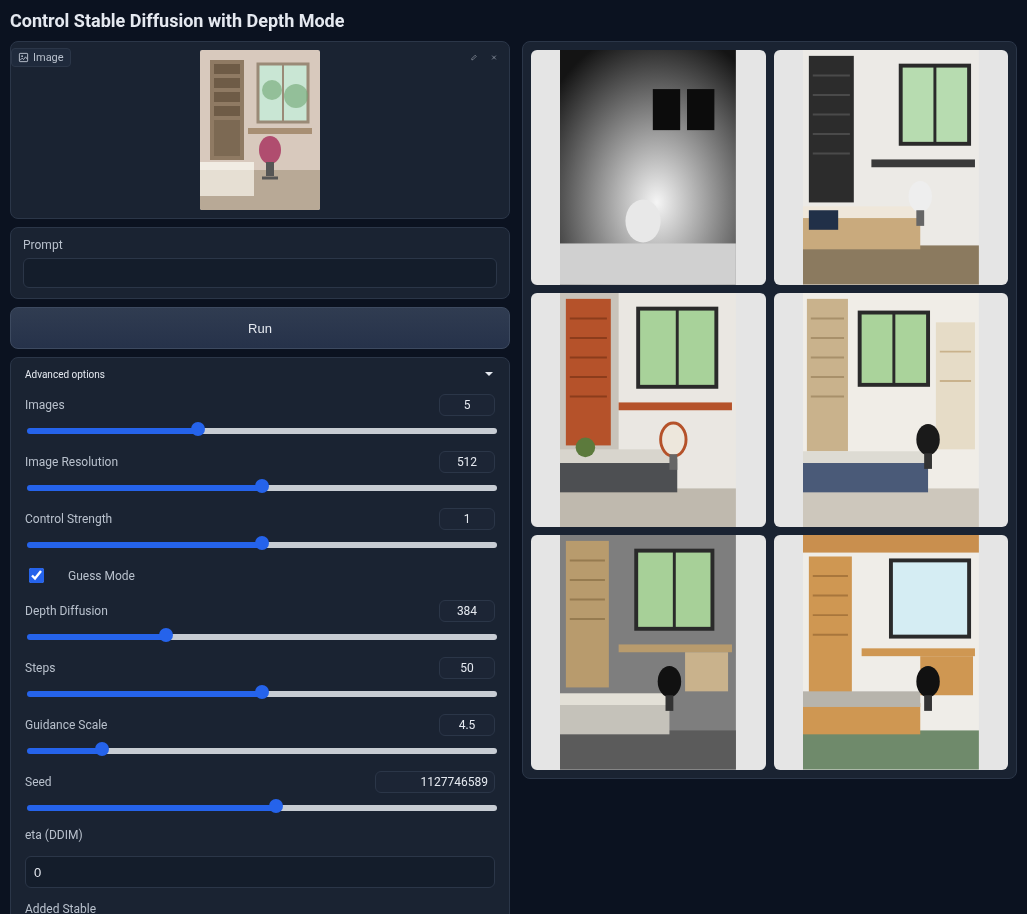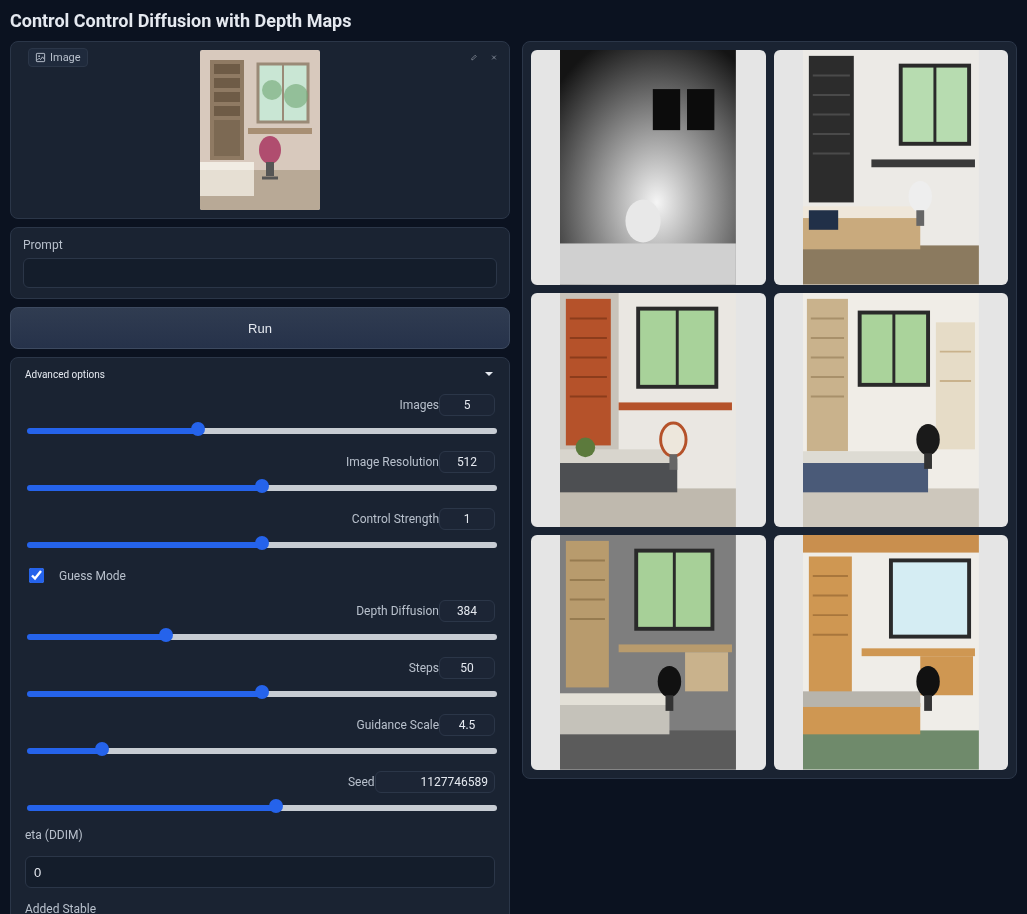--- a/index.html
+++ b/index.html
@@ -53,21 +53,21 @@
   
   .image-panel{
     position:relative;
     min-height:160px;
     display:flex;
     justify-content:center;
     align-items:flex-start;
   }
   .image-tag{
     position:absolute;
-    top:6px;left:17px;
+    top:6px;left:0;
     display:inline-flex;
     align-items:center;
     gap:4px;
     background:#1f2a3c;
     border:1px solid var(--panel-border);
     border-radius:4px;
     padding:2px 6px;
     font-size:11px;
     color:var(--muted);
   }
@@ -144,21 +144,21 @@
   }
   .accordion-header svg{width:12px;height:12px;}
   .accordion-body{
     display:flex;
     flex-direction:column;
     gap:14px;
     padding-top:6px;
   }
   .slider-row .slider-head{
     display:flex;
-    justify-content:flex-end;
+    justify-content:space-between;
     align-items:center;
     margin-bottom:6px;
   }
   .slider-row .slider-head label{
     font-size:12px;
     color:var(--muted);
   }
   .value-pill{
     min-width:56px;
     height:22px;
@@ -187,21 +187,21 @@
     border-radius:50%;
     cursor:pointer;
     margin-top:-4px;
   }
   input[type=range]::-moz-range-thumb{
     width:14px;height:14px;background:var(--accent);border:none;border-radius:50%;cursor:pointer;
   }
   .checkbox-row{
     display:flex;
     align-items:center;
-    gap:12px;
+    gap:21px;
     font-size:12px;
     color:var(--muted);
   }
   .checkbox-row input[type=checkbox]{
     width:15px;height:15px;
     accent-color:var(--accent);
     cursor:pointer;
   }
   .sub-field{display:flex;flex-direction:column;gap:14px;}
   .sub-field label{font-size:12px;color:var(--muted);}
@@ -226,21 +226,21 @@
     display:flex;
     align-items:center;
     justify-content:center;
     cursor:pointer;
   }
   .thumb svg{display:block;}
 </style>
 </head>
 <body>
 
-<h1>Control Control Diffusion with Depth Maps</h1>
+<h1>Control Stable Diffusion with Depth Mode</h1>
 
 <div class="columns">
 
   <div class="left">
 
     <div class="panel image-panel">
       <div class="image-tag">
         <svg viewBox="0 0 16 16" fill="none" stroke="currentColor" stroke-width="1.4">
             <rect x="2" y="2" width="12" height="12" rx="1"></rect>
             <circle cx="6" cy="6" r="1.3" fill="currentColor" stroke="none"></circle>

